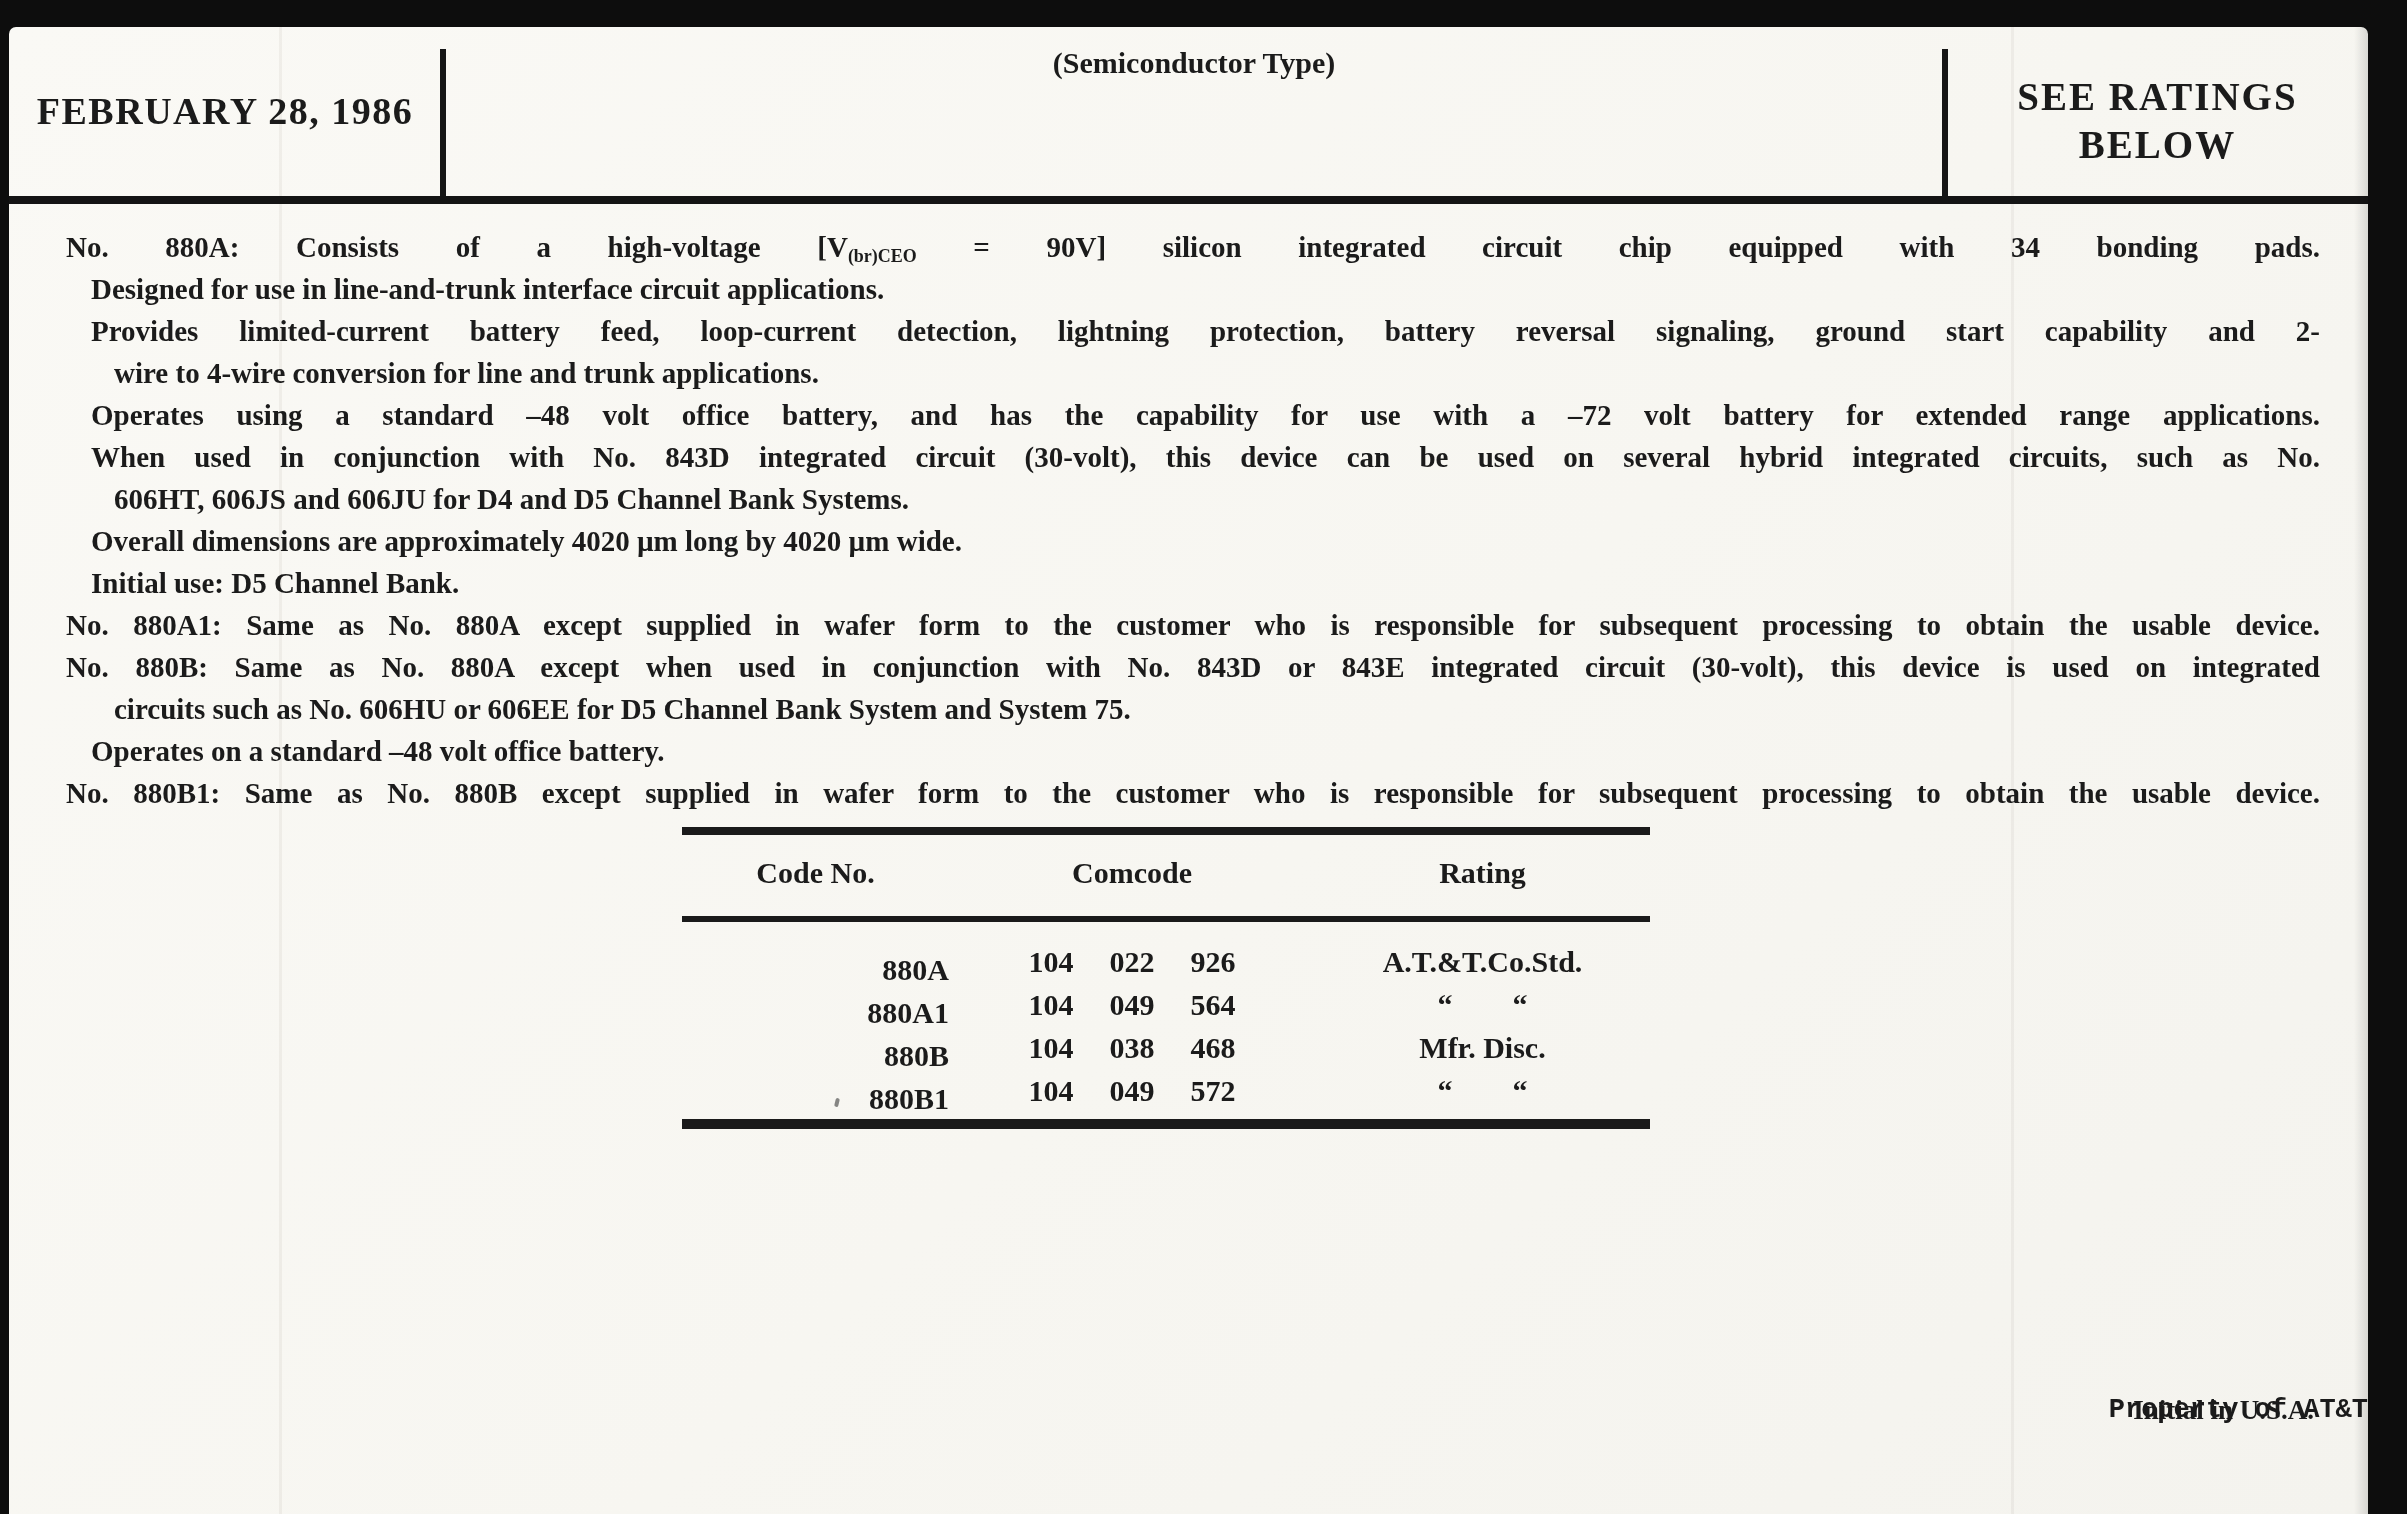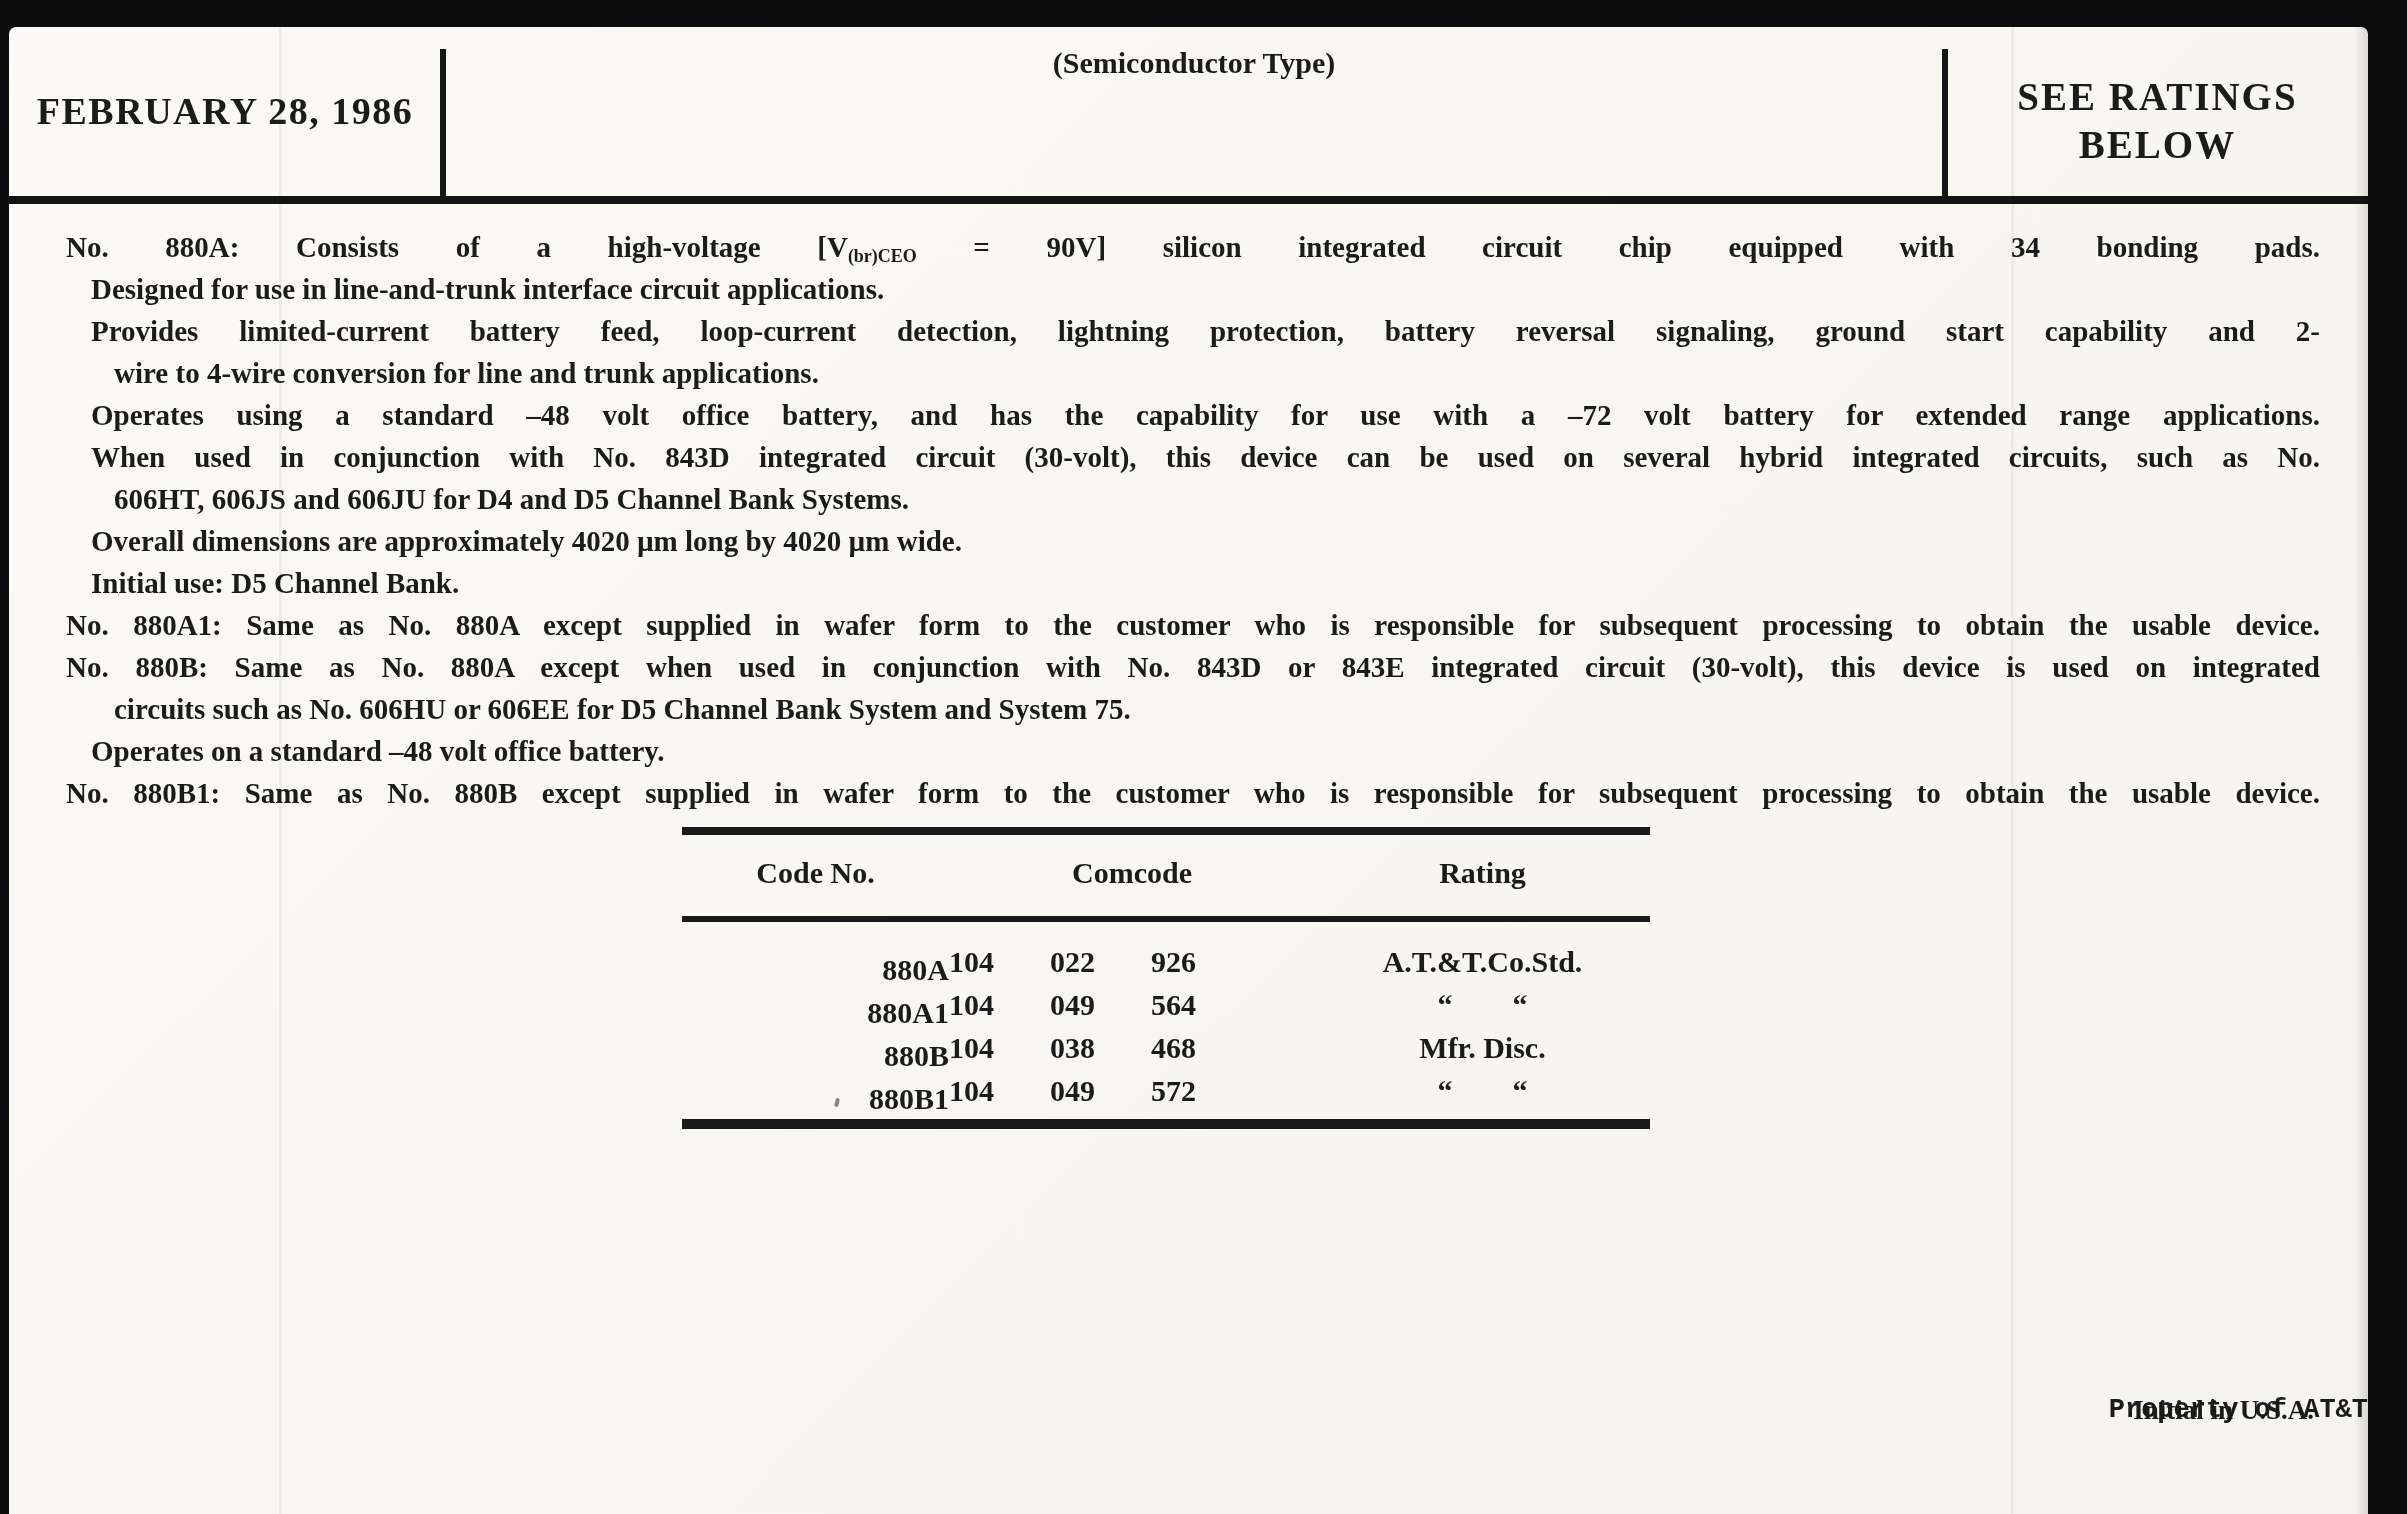--- a/index.html
+++ b/index.html
@@ -59,21 +59,21 @@
   .ic-table{position:absolute;left:673px;top:800px;width:968px;font-weight:bold;font-size:30px;}
   .t-rule{position:absolute;left:0;width:100%;background:#1a1a1a;}
   .t-rule-top{top:0;height:8px;}
   .t-rule-mid{top:89px;height:6px;}
   .t-rule-bot{top:292px;height:10px;}
   .t-head{position:absolute;top:26px;left:0;width:100%;display:grid;grid-template-columns:267px 366px 335px;line-height:40px;}
   .t-head > div{text-align:center;}
   .t-rows{position:absolute;top:113px;left:0;width:100%;}
   .t-row{display:grid;grid-template-columns:267px 366px 335px;height:43px;line-height:43px;}
   .t-code{padding-left:101px;text-align:right;margin-top:8px;}
-  .t-comcode{display:flex;gap:56px;}
+  .t-comcode{display:flex;justify-content:center;gap:36px;}
   .t-rating{text-align:center;}
 
   
   .foot-property{position:absolute;left:16px;right:0;top:1368px;text-align:right;font-weight:bold;font-size:27px;line-height:30px;font-family:Liberation Mono, monospace;}
   .foot-printed{position:absolute;right:54px;top:1368px;font-weight:bold;font-size:27px;line-height:30px;}
 </style>
 </head>
 <body>
 
 <div class="page">

